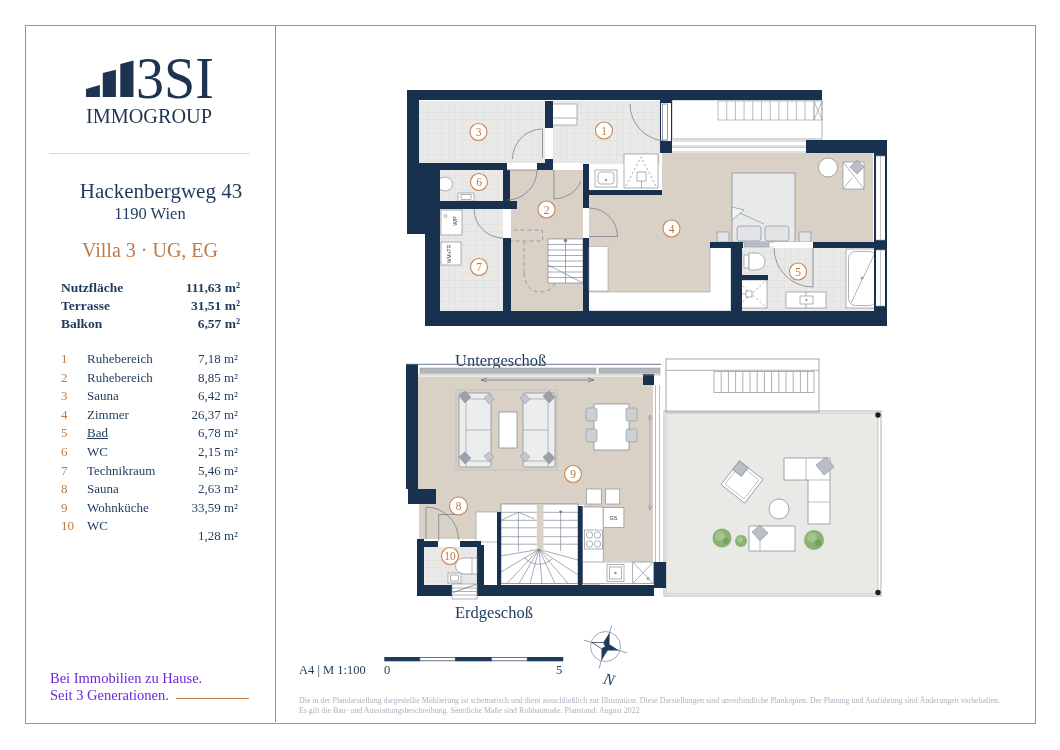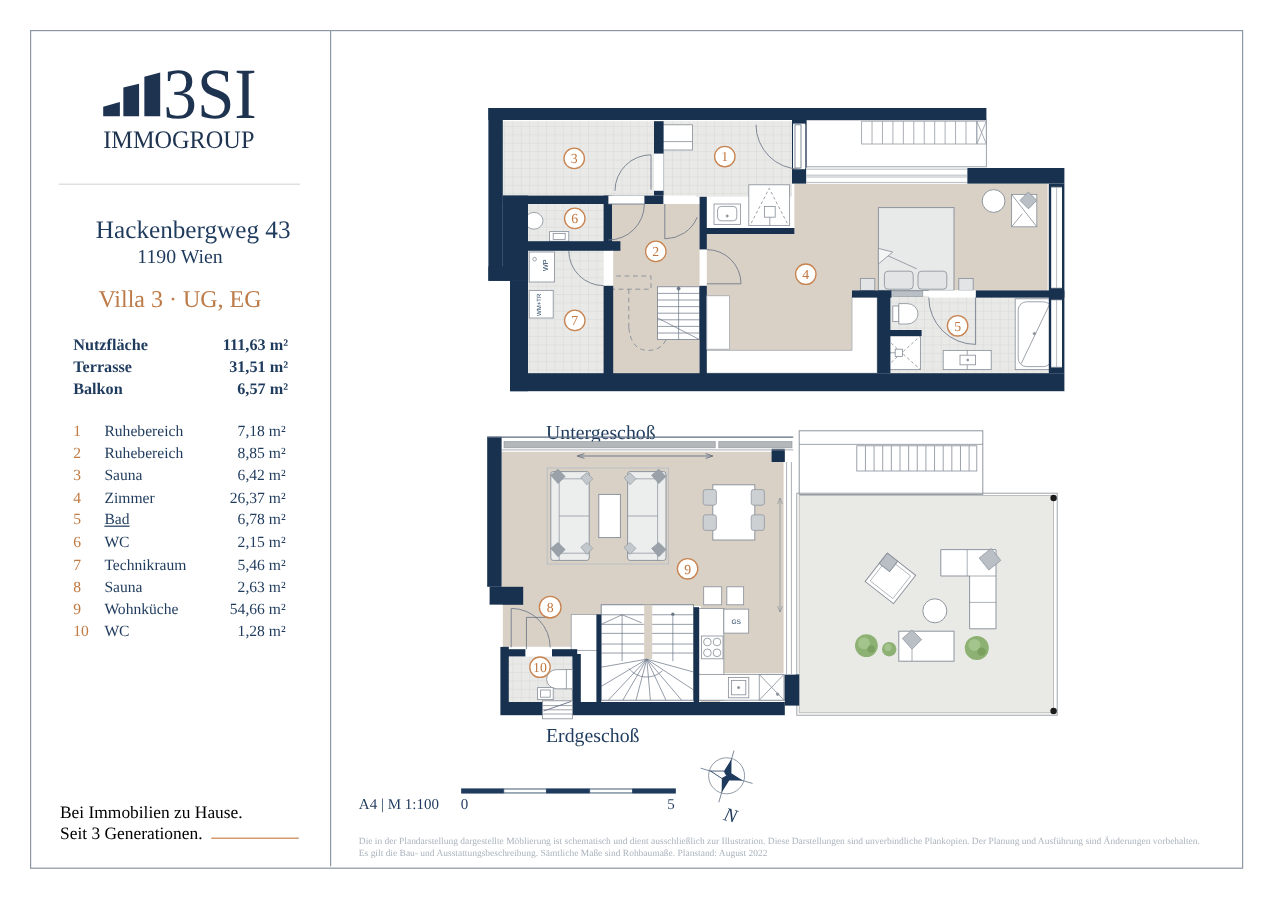--- a/index.html
+++ b/index.html
@@ -41,25 +41,25 @@
 
 <div class="abs" style="left:61px;top:350px;width:177px;font-size:13px;line-height:18.6px;">
   <div><span class="org">1</span><span class="nav" style="position:absolute;left:26px;">Ruhebereich</span><span style="float:right;">7,18 m²</span></div>
   <div><span class="org">2</span><span class="nav" style="position:absolute;left:26px;">Ruhebereich</span><span style="float:right;">8,85 m²</span></div>
   <div><span class="org">3</span><span class="nav" style="position:absolute;left:26px;">Sauna</span><span style="float:right;">6,42 m²</span></div>
   <div><span class="org">4</span><span class="nav" style="position:absolute;left:26px;">Zimmer</span><span style="float:right;">26,37 m²</span></div>
   <div><span class="org">5</span><span class="nav" style="position:absolute;left:26px;text-decoration:underline;">Bad</span><span style="float:right;">6,78 m²</span></div>
   <div><span class="org">6</span><span class="nav" style="position:absolute;left:26px;">WC</span><span style="float:right;">2,15 m²</span></div>
   <div><span class="org">7</span><span class="nav" style="position:absolute;left:26px;">Technikraum</span><span style="float:right;">5,46 m²</span></div>
   <div><span class="org">8</span><span class="nav" style="position:absolute;left:26px;">Sauna</span><span style="float:right;">2,63 m²</span></div>
-  <div><span class="org">9</span><span class="nav" style="position:absolute;left:26px;">Wohnküche</span><span style="float:right;">54,66 m²</span></div>
-  <div><span class="org">10</span><span class="nav" style="position:absolute;left:26px;">WC</span><span style="float:right;">1,28 m²</span></div>
+  <div><span class="org">9</span><span class="nav" style="position:absolute;left:26px;">Wohnküche</span><span style="float:right;">33,59 m²</span></div>
+  <div><span class="org">10</span><span class="nav" style="position:absolute;left:26px;">WC</span><span style="float:right;margin-top:10px;">1,28 m²</span></div>
 </div>
 
-<div class="abs" style="left:50px;top:669.5px;font-size:14.5px;color:#000000;line-height:17.7px;">Bei Immobilien zu Hause.<br>Seit 3 Generationen.</div>
+<div class="abs" style="left:50px;top:669.5px;font-size:14.5px;color:#6d28d9;line-height:17.7px;">Bei Immobilien zu Hause.<br>Seit 3 Generationen.</div>
 
 <div class="abs" style="left:176px;top:698px;width:73px;height:1px;background:#c8824f;"></div>
 
 <div class="abs nav" style="left:455px;top:335px;font-size:16.5px;margin-top:16px;">Untergeschoß</div>
 <div class="abs nav" style="left:455px;top:602.5px;font-size:16.5px;">Erdgeschoß</div>
 
 <div class="abs nav" style="left:299px;top:663px;font-size:12.5px;">A4 | M 1:100</div>
 
 <div class="abs nav" style="left:384px;top:663px;font-size:12.5px;">0</div>
 

